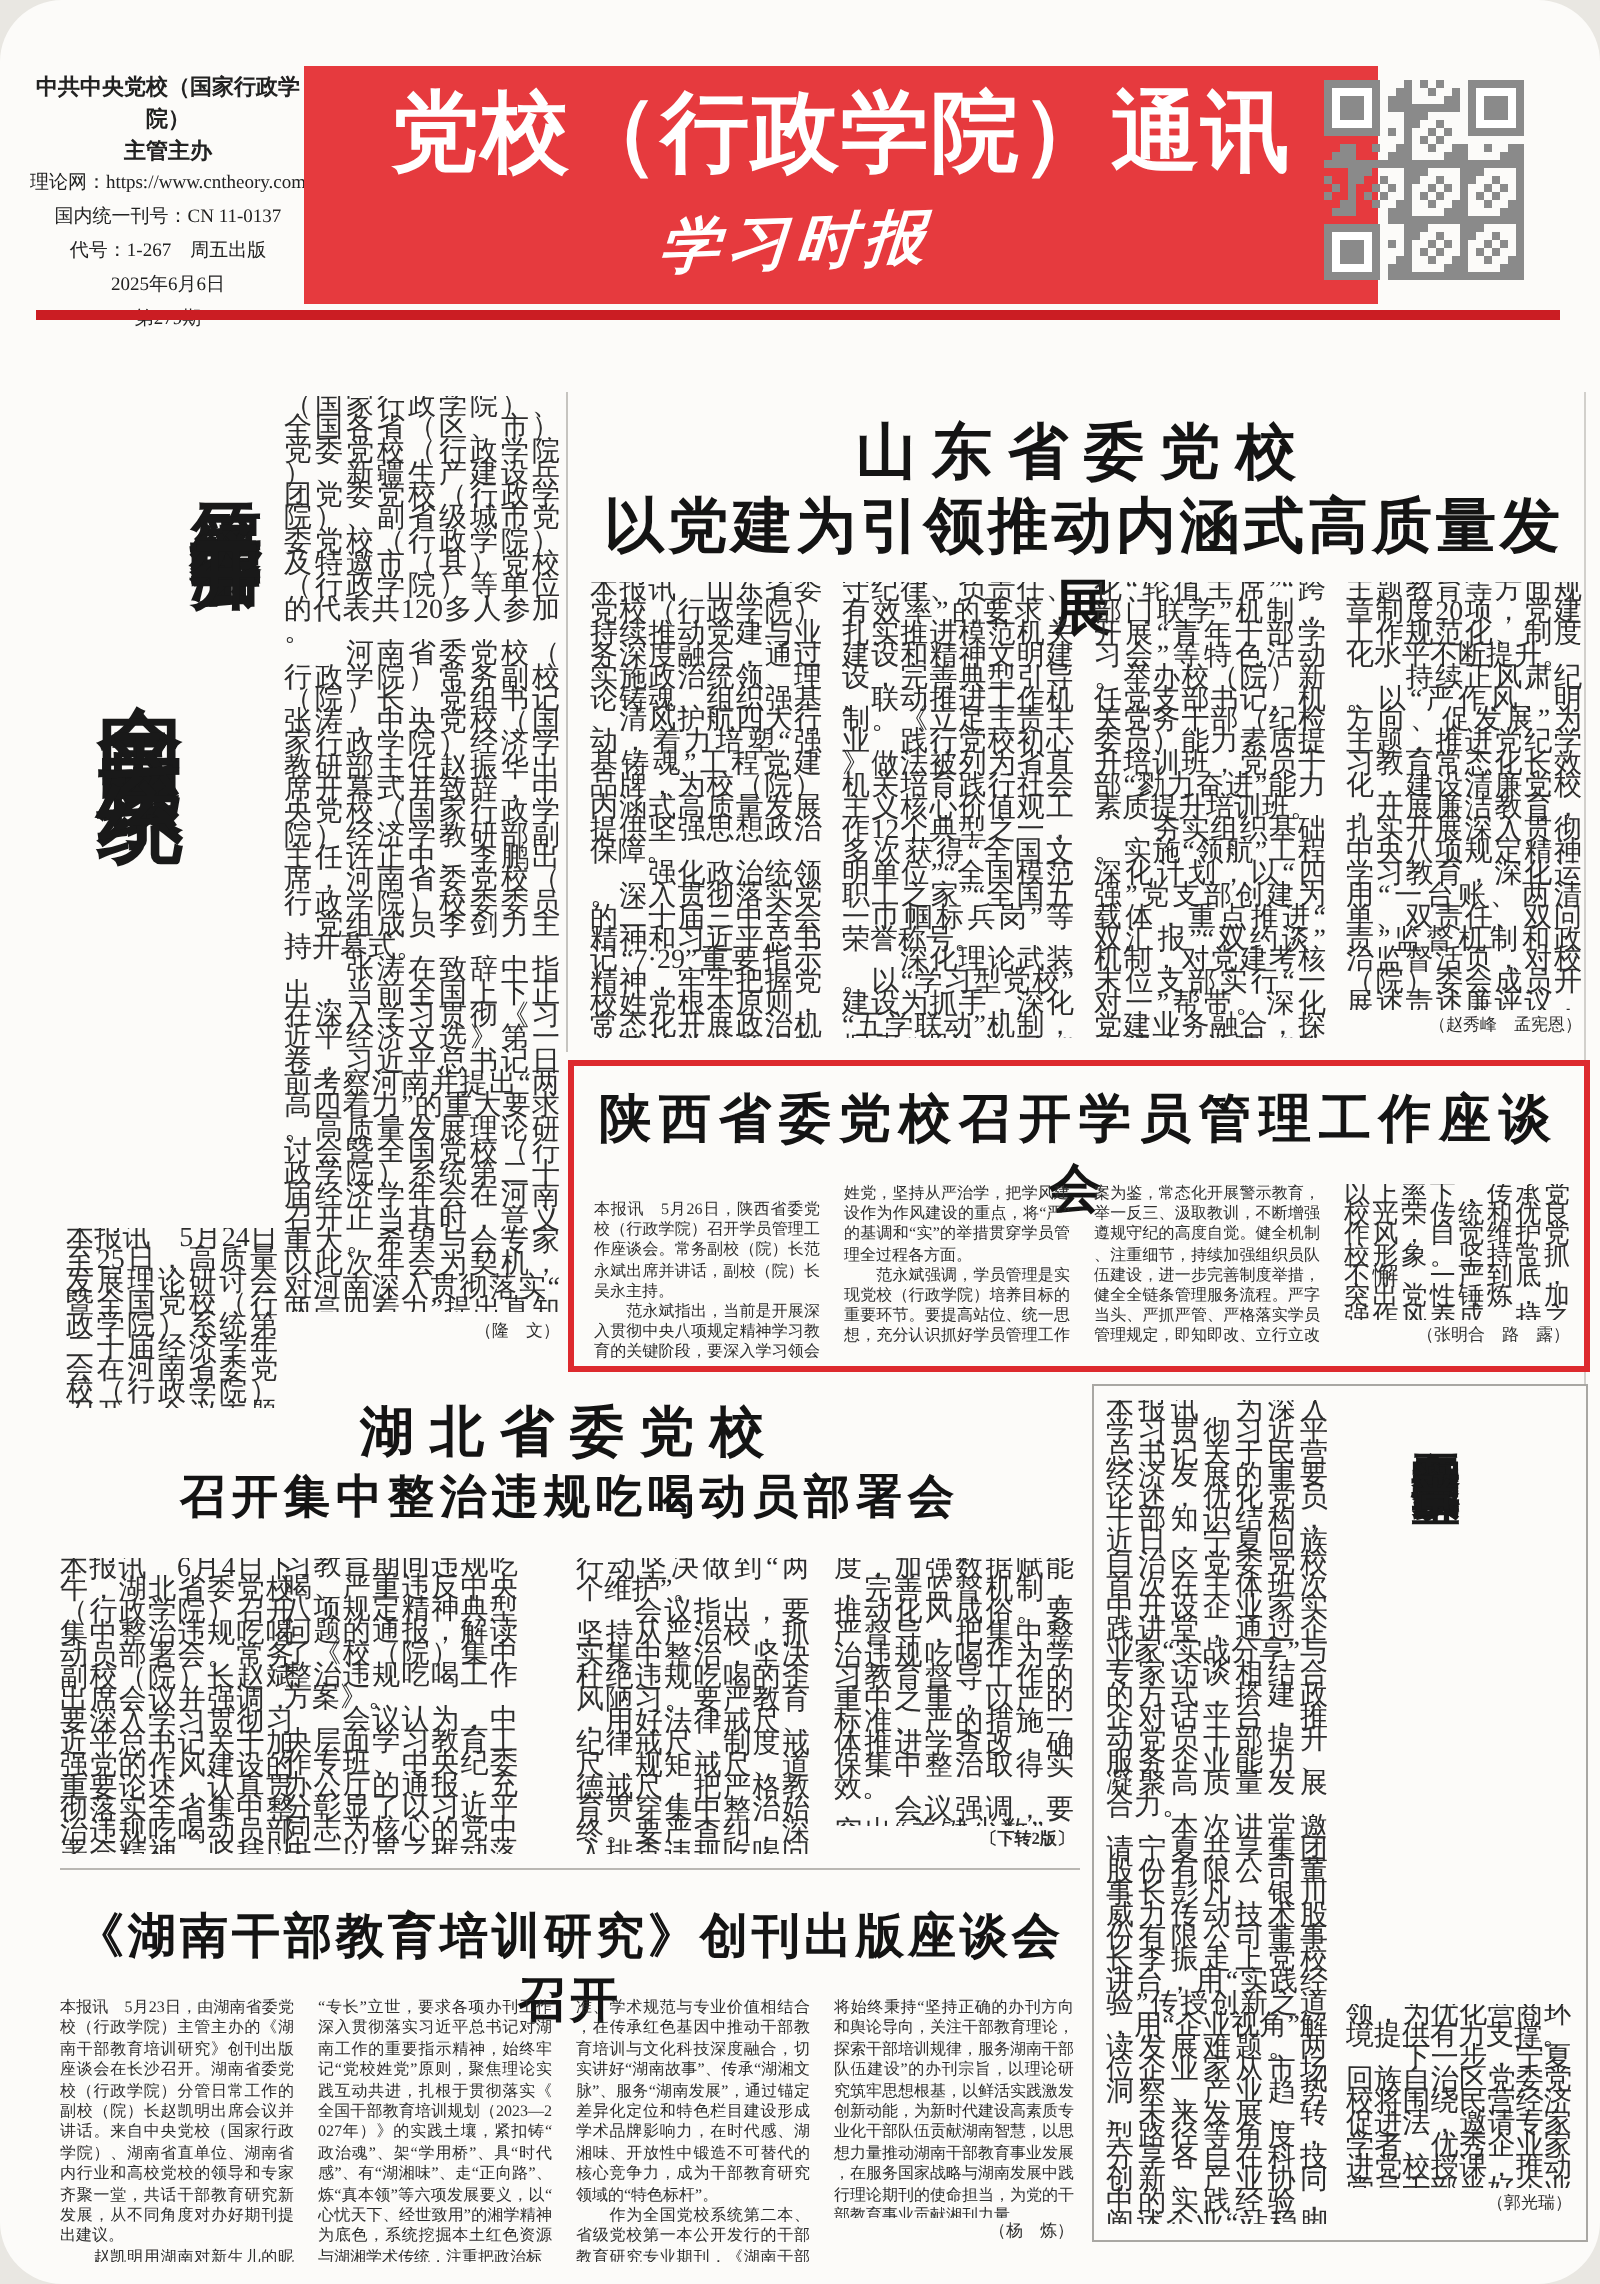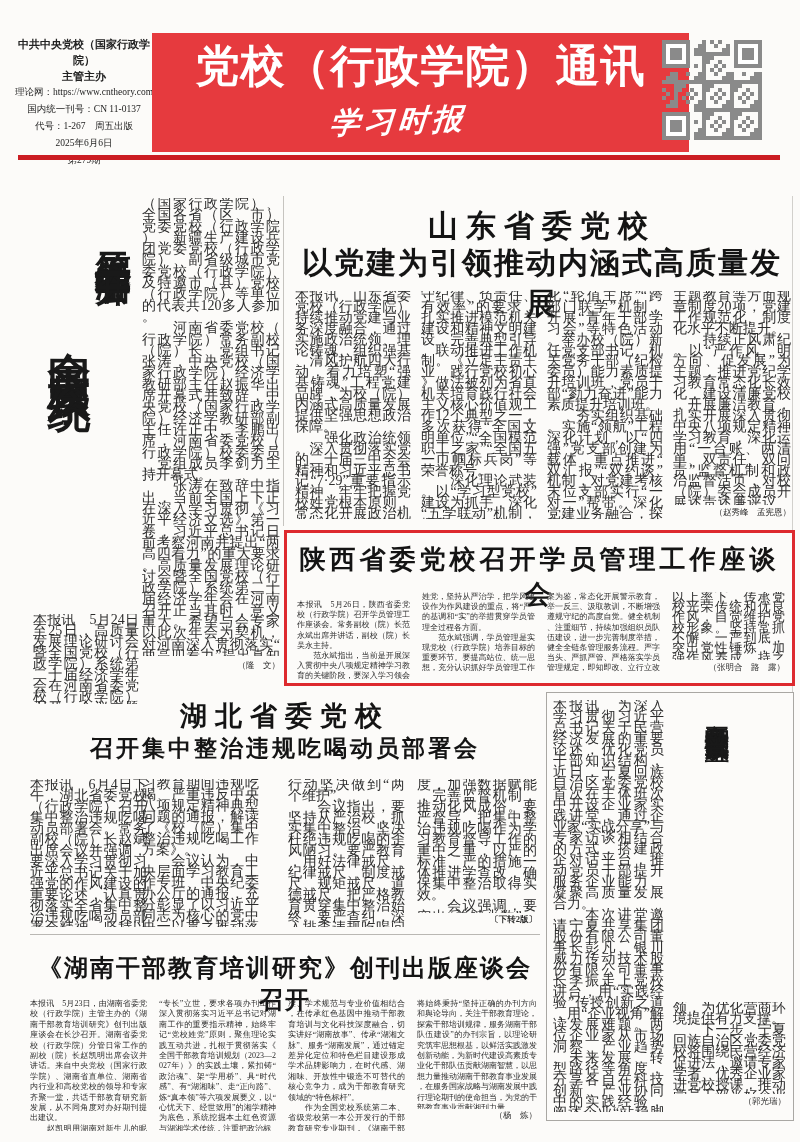--- a/index.html
+++ b/index.html
@@ -1,17 +1,17 @@
 <!DOCTYPE html>
 <html><head>
 <meta charset="utf-8">
 <style>
   html,body{margin:0;padding:0;background:#e9e7e2;}
   .page{position:relative;width:800px;height:1142px;margin:0 auto;background:#fcfbf9;overflow:hidden;
-        font-family:"Liberation Serif","DejaVu Serif",serif;color:#2b2b2b;}
+        font-family:"Liberation Serif","DejaVu Serif",serif;color:#2b2b2b;border-radius:31px;}
   .abs{position:absolute;}
   .txt{white-space:pre-wrap;text-align:justify;overflow:hidden;line-break:anywhere;word-break:break-all;}
   
   .masthead{left:14px;top:36px;width:140px;text-align:center;color:#222;}
   .m-bold{font-size:11px;font-weight:700;line-height:16px;}
   .m-line{font-size:9.5px;line-height:17px;}
   .banner{left:152px;top:33px;width:504px;height:119px;background:#e63a3e;padding-left:33px;}
   .banner-title{position:absolute;left:0;top:8px;width:100%;text-align:center;color:#fff;
                 font-size:44px;font-weight:700;letter-spacing:1px;line-height:52px;}
   .banner-sub{position:absolute;left:178px;top:68px;color:#fff;font-size:30px;font-weight:700;

